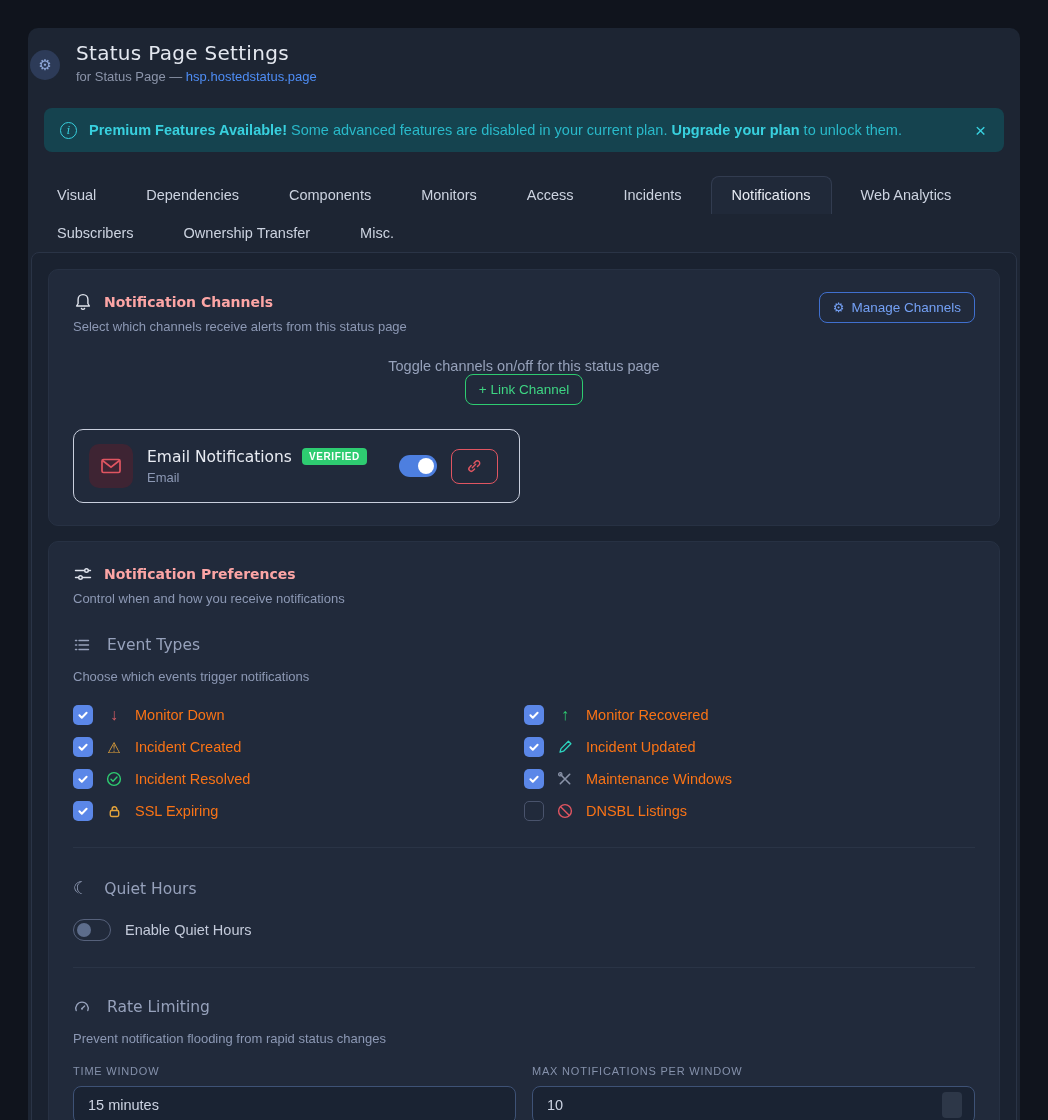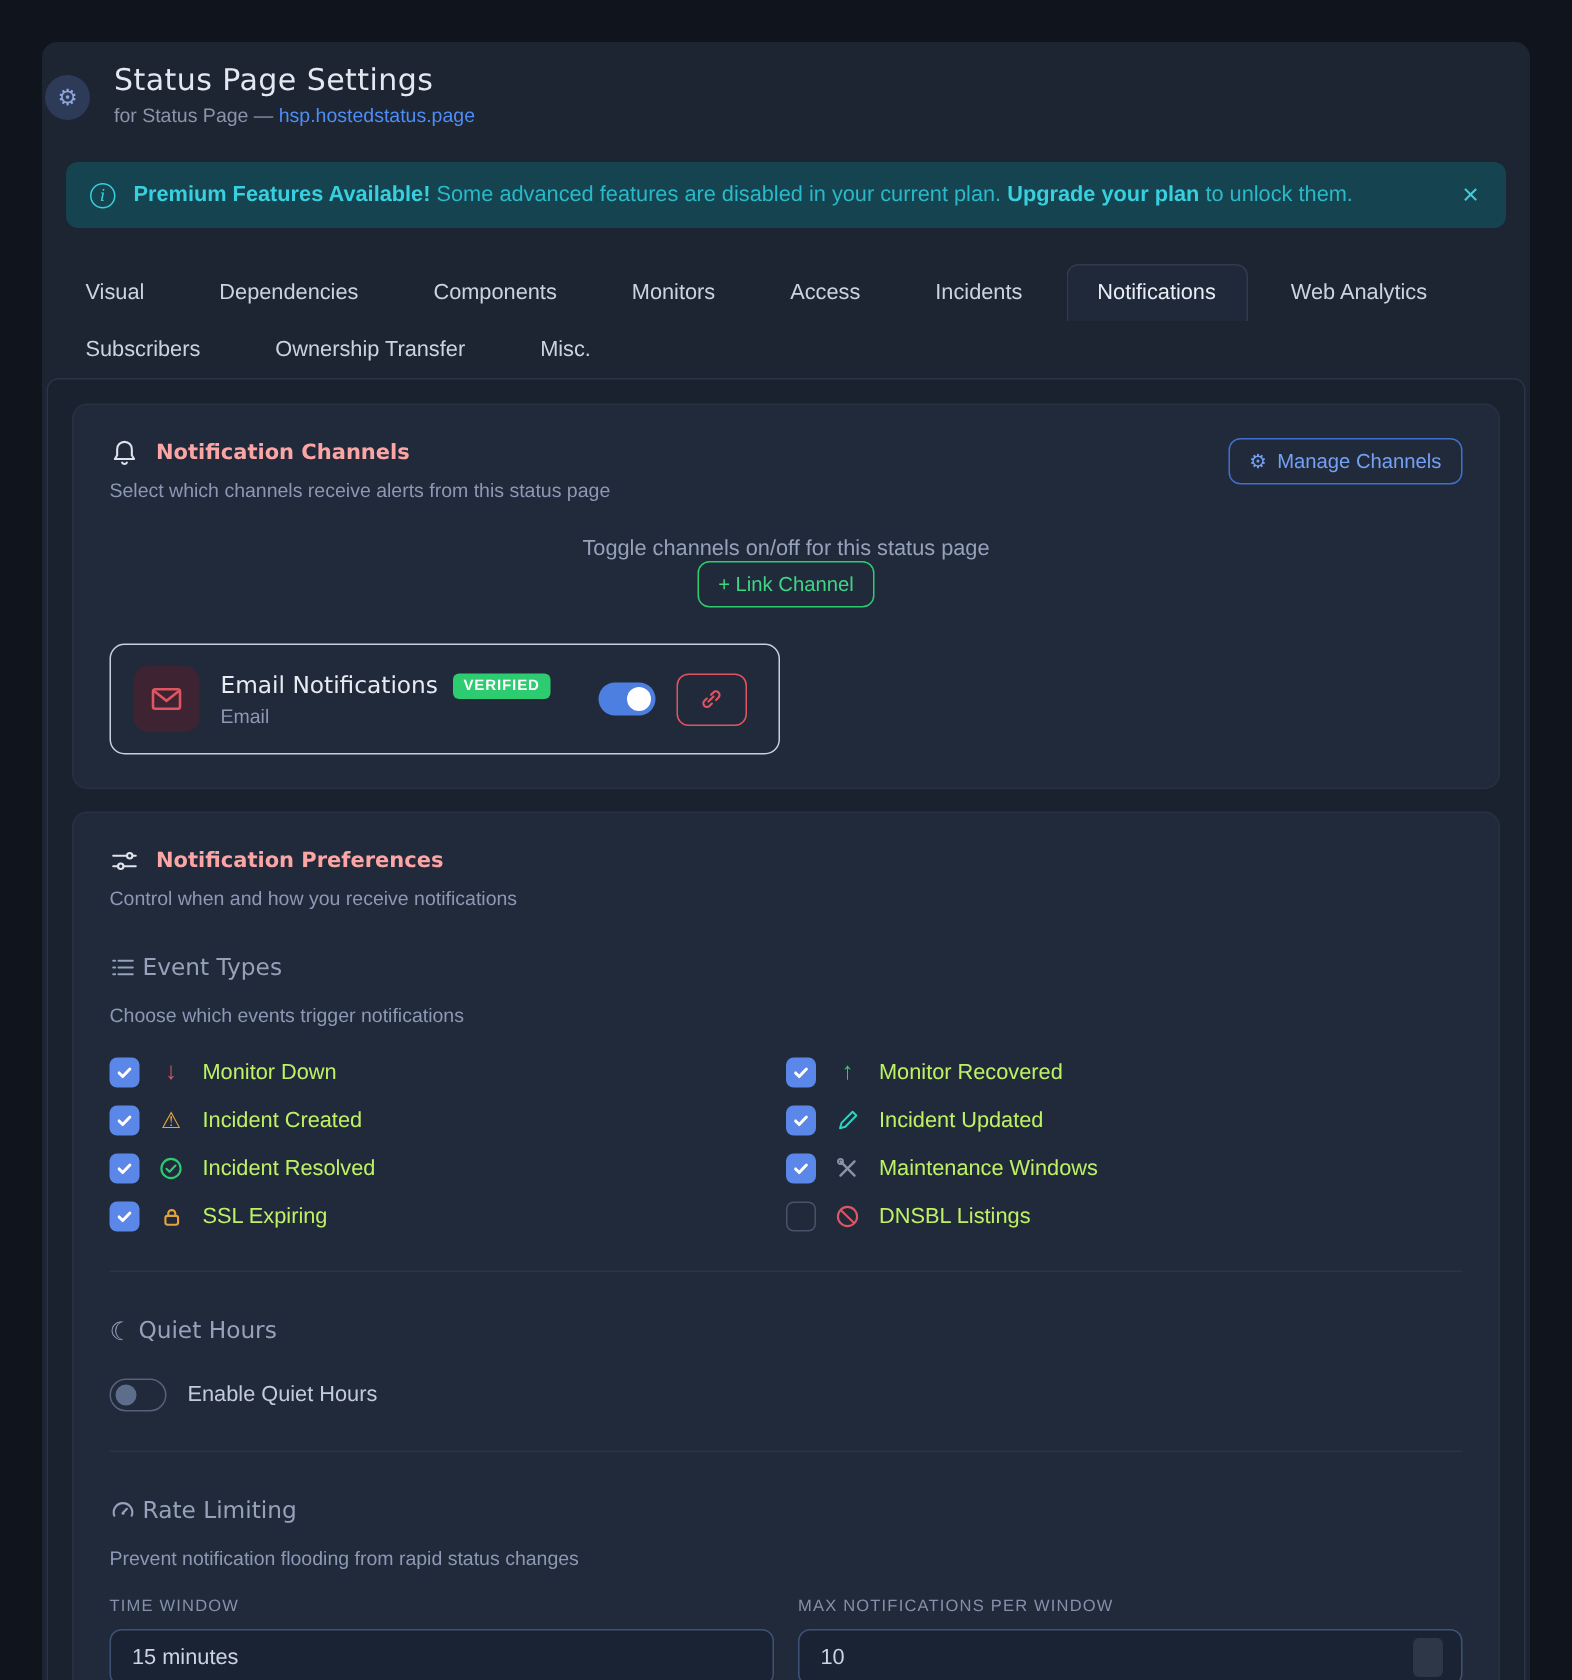--- a/index.html
+++ b/index.html
@@ -63,41 +63,41 @@
   .btn-blue { border:1px solid #4070cf; color:#74a0f4; }
   .btn-green { border:1px solid #2ecc71; color:#3ed583; }
   .row2 { margin-top:24px; display:flex; justify-content:space-between; align-items:center;flex-direction:column; }
   .hint { font-size:14.5px; color:#96a1ba; }
   
   .channel-card {
     margin-top:24px; width:447px; border:1px solid #c9cfdd; border-radius:10px;
     padding:14px 15px; display:flex; align-items:center; gap:14px;
   }
   .channel-tile { width:44px; height:44px; border-radius:10px; background:#3e2433; display:flex; align-items:center; justify-content:center; flex:0 0 auto; }
-  .channel-name-row { display:flex; align-items:flex-end; gap:10px; }
+  .channel-name-row { display:flex; align-items:flex-start; gap:10px; }
   .channel-name { font-size:15.5px; color:#e8ebf2; font-family:"DejaVu Sans", sans-serif; }
   .badge-verified { background:#2ecc71; color:#fff; font-size:10px; font-weight:bold; letter-spacing:.6px; padding:3px 7px; border-radius:4px; }
   .channel-type { margin-top:4px; font-size:13px; color:#8c98b4; }
   .toggle { width:38px; height:22px; border-radius:11px; position:relative; cursor:pointer; flex:0 0 auto; }
   .toggle.on { background:#4d7fe0; }
   .toggle.on .knob { position:absolute; right:3px; top:3px; width:16px; height:16px; border-radius:50%; background:#fff; }
   .toggle.off { border:1.5px solid #56617b; background:transparent; }
   .toggle.off .knob { position:absolute; left:3px; top:2.5px; width:14px; height:14px; border-radius:50%; background:#5d6d8c; }
   .channel-toggle { margin-left:18px; }
   .unlink-btn { width:47px; height:35px; border:1px solid #e05561; border-radius:8px; display:flex; align-items:center; justify-content:center; cursor:pointer; background:transparent; }
   
-  .section-head { margin-top:30px; display:flex; align-items:flex-start; gap:4px; font-family:"DejaVu Sans", sans-serif; font-size:15.5px; color:#96a1bb; }
+  .section-head { margin-top:30px; display:flex; align-items:flex-end; gap:16px; font-family:"DejaVu Sans", sans-serif; font-size:15.5px; color:#96a1bb; }
   .section-sub { margin-top:15px; font-size:13px; color:#8c98b4; }
   .events-grid { margin-top:21px; display:grid; grid-template-columns:1fr 1fr; row-gap:12px; }
   .event { display:flex; align-items:center; gap:12px; height:20px; cursor:pointer; }
   .checkbox { width:20px; height:20px; border-radius:5px; display:flex; align-items:center; justify-content:center; flex:0 0 auto; }
   .checkbox.checked { background:#5b87e8; }
   .checkbox.unchecked { border:1.5px solid #49536c; background:transparent; }
   .ev-icon { width:18px; text-align:center; font-size:15px; line-height:1; display:flex; align-items:center; justify-content:center; }
-  .ev-label { font-size:14.5px; color:#bef264; }
+  .ev-label { font-size:14.5px; color:#f97316; }
   .divider { height:1px; background:#2a3446; margin-top:26px; }
   .toggle-row { margin-top:21px; display:flex; align-items:center; gap:14px; }
   .toggle-label { font-size:14.5px; color:#c3cada; }
   .moon-glyph { font-size:17px; color:#96a1bb; }
   
   .form-grid { margin-top:19px; display:grid; grid-template-columns:1fr 1fr; column-gap:16px; }
   .form-label { font-size:11px; color:#8591ab; letter-spacing:.8px; }
   .control {
     margin-top:9px; height:38px; background:#1a2333; border:1px solid #3e5276; border-radius:8px;
     display:flex; align-items:center; justify-content:space-between; padding:0 12px 0 14px;

